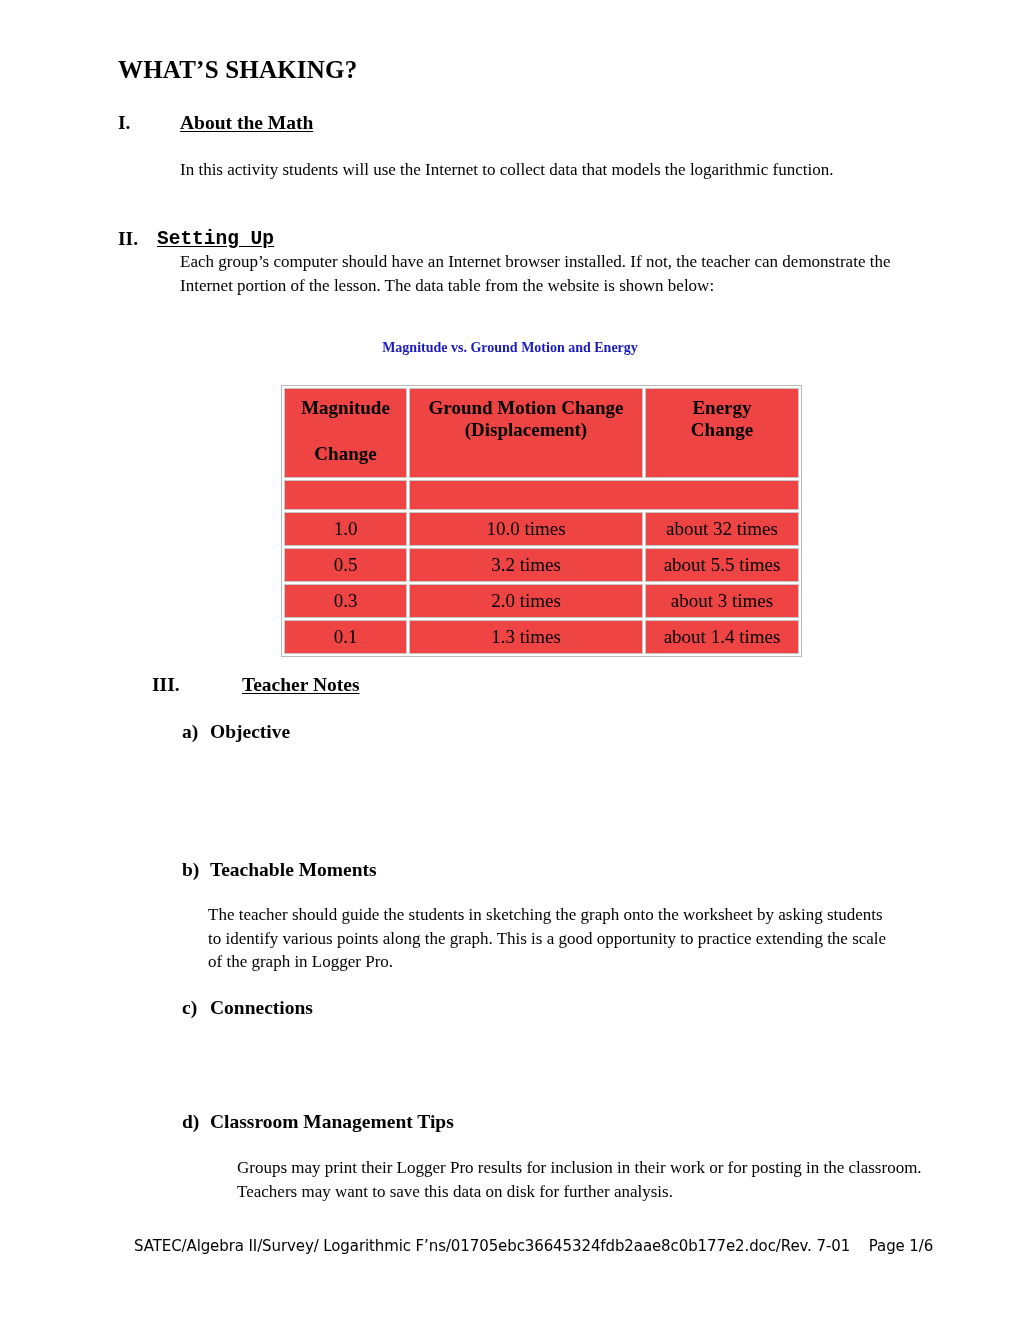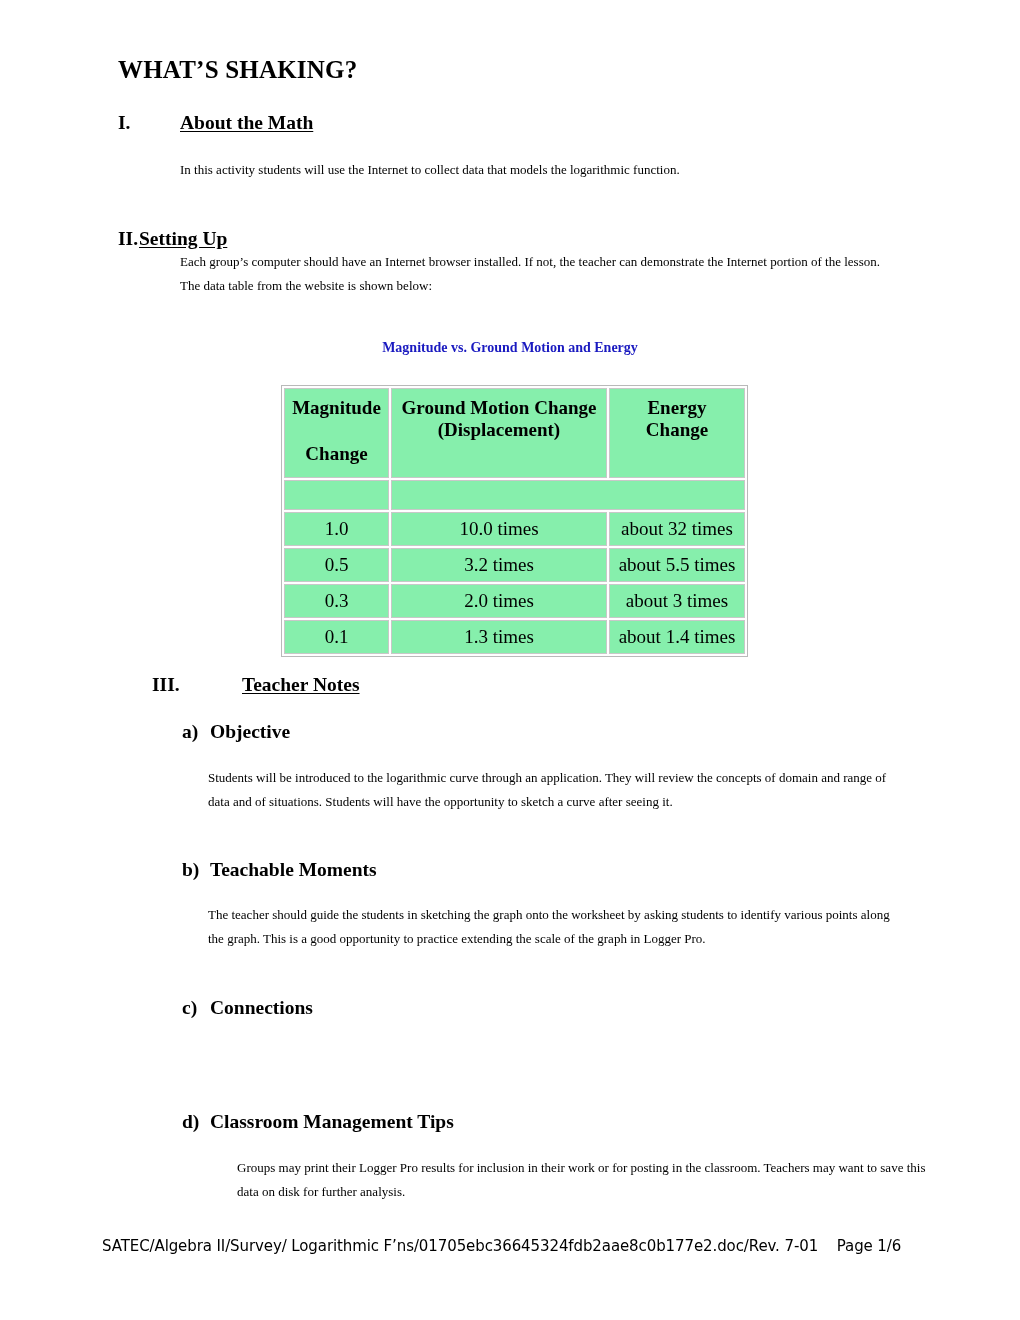--- a/index.html
+++ b/index.html
@@ -47,21 +47,21 @@
   .sec-label {
     position: absolute;
     font-weight: bold;
     text-decoration: underline;
     text-underline-offset: 2px;
   }
 
   
   .para {
     position: absolute;
-    font-size: 13px;
+    font-size: 17px;
     line-height: 23.5px;
     text-align: left;
   }
 
   
   .table-caption {
     position: absolute;
     left: 0;
     top: 340px;
     width: 1020px;
@@ -79,24 +79,24 @@
   table.data-table {
     border-collapse: separate;
     border-spacing: 2px;
     border: 1px solid #b9b9b9;
     background: #ffffff;
     font-size: 19px;
     table-layout: fixed;
   }
   table.data-table td {
     border: 1px solid #c8c8c8;
-    background: #86efac;
+    background: #ef4444;
     text-align: center;
     vertical-align: middle;
-    padding: 2px 4px;
+    padding: 2px 13px;
   }
   table.data-table td.hdr {
     font-weight: bold;
     height: 78px;
     vertical-align: top;
     padding-top: 8px;
   }
   td.col-mag  { width: 95px; }
   td.col-gmc  { width: 206px; }
   td.col-eng  { width: 126px; }
@@ -119,21 +119,21 @@
     font-weight: bold;
   }
   .sub-label {
     position: absolute;
     font-weight: bold;
   }
 
   
   .footer {
     position: absolute;
-    left: 102px;
+    left: 134px;
     top: 1237px;
     font-family: "DejaVu Sans", sans-serif;
     font-size: 15px;
     letter-spacing: -0.1px;
     white-space: pre;
   }
 </style>
 </head>
 <body>
 
@@ -142,21 +142,21 @@
   <div class="doc-title">WHAT’S SHAKING?</div>
 
   <div class="sec-row" style="left:118px; top:112px; width:700px; height:26px;">
     <span class="sec-num" style="left:0px; top:0px;">I.</span>
     <span class="sec-label" style="left:62px; top:0px;">About the Math</span>
   </div>
   <div class="para" style="left:180px; top:158px; width:700px;">In this activity students will use the Internet to collect data that models the logarithmic function.</div>
 
   <div class="sec-row" style="left:118px; top:228px; width:700px; height:26px;">
     <span class="sec-num" style="left:0px; top:0px;">II.</span>
-    <span class="sec-label" style="left:21px; top:0px;">Setting Up</span>
+    <span class="sec-label" style="left:39px; top:0px;font-family:Liberation Mono, monospace;">Setting Up</span>
   </div>
   <div class="para" style="left:180px; top:250px; width:712px;">Each group’s computer should have an Internet browser installed. If not, the teacher can demonstrate the Internet portion of the lesson. The data table from the website is shown below:</div>
 
   <div class="table-caption">
     <span style="color:#1a1ac0;">Magnitude vs. Ground Motion and Energy</span>
   </div>
 
   <div class="data-table-wrap">
     <table class="data-table">
       <tbody>
@@ -204,21 +204,20 @@
 
   <div class="sec-row" style="left:152px; top:674px; width:700px; height:26px;">
     <span class="sec-num" style="left:0px; top:0px;">III.</span>
     <span class="sec-label" style="left:58px; top:0px;margin-left:32px;">Teacher Notes</span>
   </div>
 
   <div class="sub-item" style="left:182px; top:721px; width:600px; height:26px;">
     <span class="sub-letter" style="left:0px; top:0px;">a)</span>
     <span class="sub-label" style="left:28px; top:0px;">Objective</span>
   </div>
-  <div class="para" style="left:208px; top:766px; width:692px;">Students will be introduced to the logarithmic curve through an application. They will review the concepts of domain and range of data and of situations. Students will have the opportunity to sketch a curve after seeing it.</div>
 
   <div class="sub-item" style="left:182px; top:859px; width:600px; height:26px;">
     <span class="sub-letter" style="left:0px; top:0px;">b)</span>
     <span class="sub-label" style="left:28px; top:0px;text-align:right;">Teachable Moments</span>
   </div>
   <div class="para" style="left:208px; top:903px; width:692px;">The teacher should guide the students in sketching the graph onto the worksheet by asking students to identify various points along the graph. This is a good opportunity to practice extending the scale of the graph in Logger Pro.</div>
 
   <div class="sub-item" style="left:182px; top:997px; width:600px; height:26px;">
     <span class="sub-letter" style="left:0px; top:0px;">c)</span>
     <span class="sub-label" style="left:28px; top:0px;">Connections</span>

